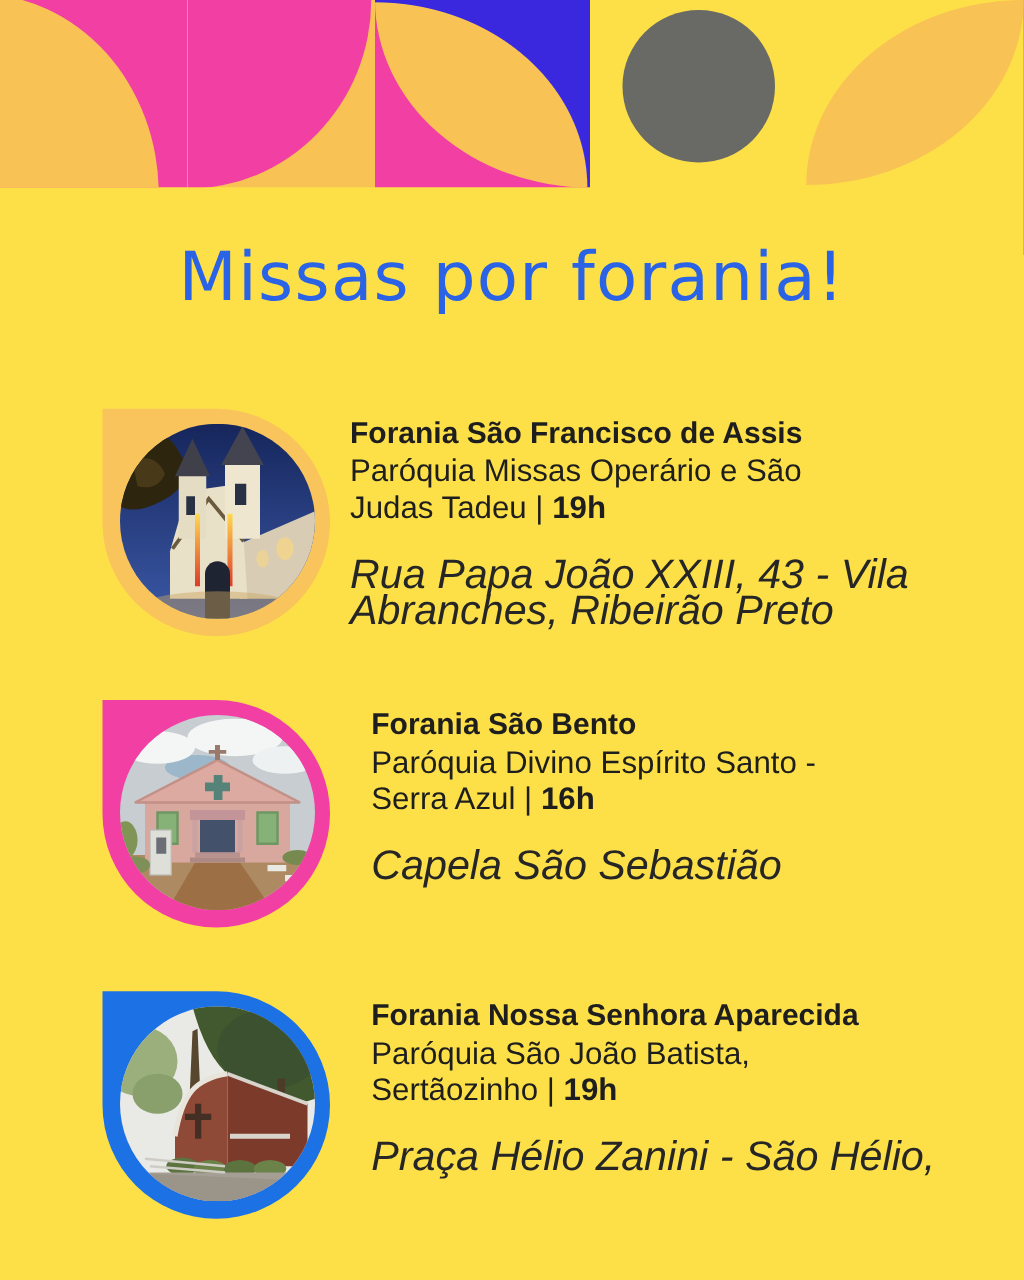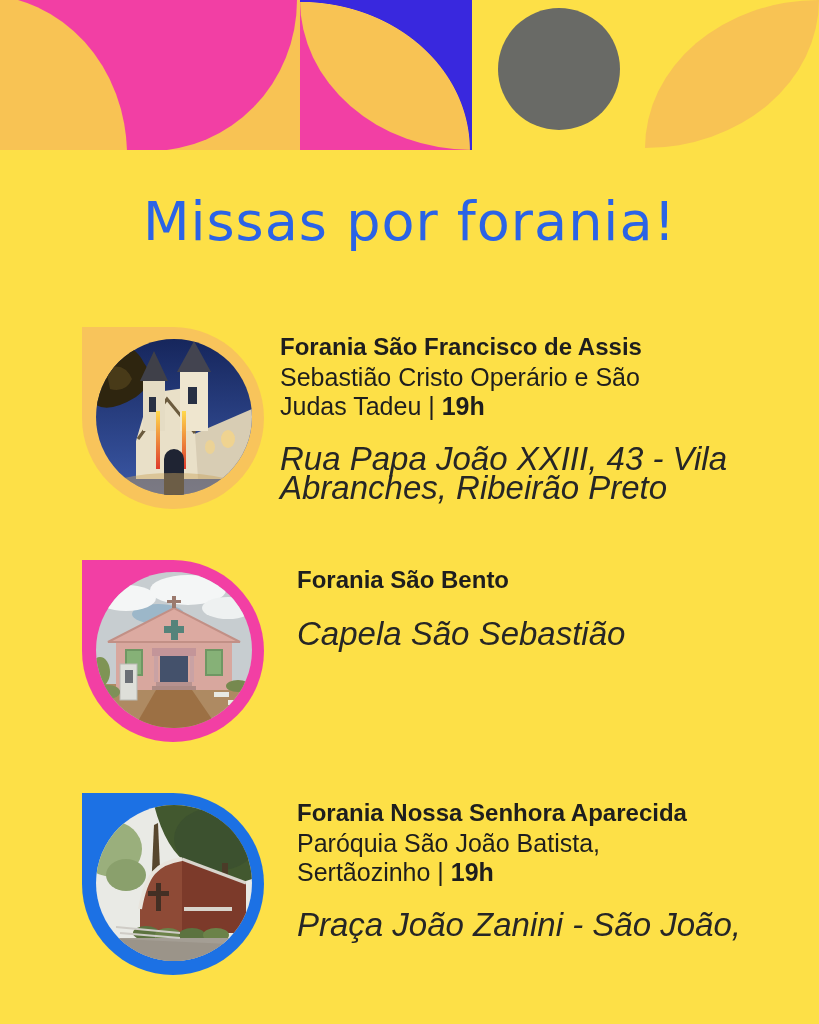--- a/index.html
+++ b/index.html
@@ -100,21 +100,21 @@
           <rect x="86" y="72" width="4" height="58" fill="url(#strip1)"></rect>
           <path d="M68,156 v-36 a10,10 0 0 1 20,0 v36 Z" fill="#1F2433"></path>
           <ellipse cx="78" cy="152" rx="72" ry="18" fill="#CAA45E" opacity="0.45"></ellipse>
           <polygon points="0,118 34,156 0,156" fill="#1D1C16"></polygon>
         </svg>
       </div>
     </div>
     <div class="content">
       <h2>Forania São Francisco de Assis</h2>
       <p class="parish">
-        <span class="ln">Sebastião Cristo Operário e São</span>
+        <span class="ln">Paróquia Missas Operário e São</span>
         <span class="ln"><span>Judas Tadeu | </span><span class="time">19h</span></span>
       </p>
       <p class="address">
         <span class="ln">Rua Papa João XXIII, 43 - Vila</span>
         <span class="ln">Abranches, Ribeirão Preto</span>
       </p>
     </div>
   </section>
 
   <section class="item i2">
@@ -147,20 +147,24 @@
           <rect x="118" y="120" width="15" height="5" fill="#E8E9E3"></rect>
           <rect x="132" y="128" width="15" height="5" fill="#E8E9E3"></rect>
           <ellipse cx="12" cy="120" rx="12" ry="7" fill="#7E9058"></ellipse>
           <ellipse cx="142" cy="114" rx="12" ry="6" fill="#76894F"></ellipse>
           <ellipse cx="4" cy="100" rx="10" ry="15" fill="#7F9455"></ellipse>
         </svg>
       </div>
     </div>
     <div class="content">
       <h2>Forania São Bento</h2>
+      <p class="parish">
+        <span class="ln">Paróquia Divino Espírito Santo -</span>
+        <span class="ln"><span>Serra Azul | </span><span class="time">16h</span></span>
+      </p>
       <p class="address">
         <span class="ln">Capela São Sebastião</span>
         <span class="ln"></span>
       </p>
     </div>
   </section>
 
   <section class="item i3">
     <div class="badge" style="background: rgb(28, 113, 228);">
       <div class="photo">
@@ -189,18 +193,18 @@
         </svg>
       </div>
     </div>
     <div class="content">
       <h2>Forania Nossa Senhora Aparecida</h2>
       <p class="parish">
         <span class="ln">Paróquia São João Batista,</span>
         <span class="ln"><span>Sertãozinho | </span><span class="time">19h</span></span>
       </p>
       <p class="address">
-        <span class="ln">Praça João Zanini - São João,</span>
+        <span class="ln">Praça Hélio Zanini - São Hélio,</span>
       </p>
     </div>
   </section>
 
 </div>
 
 </body></html>

